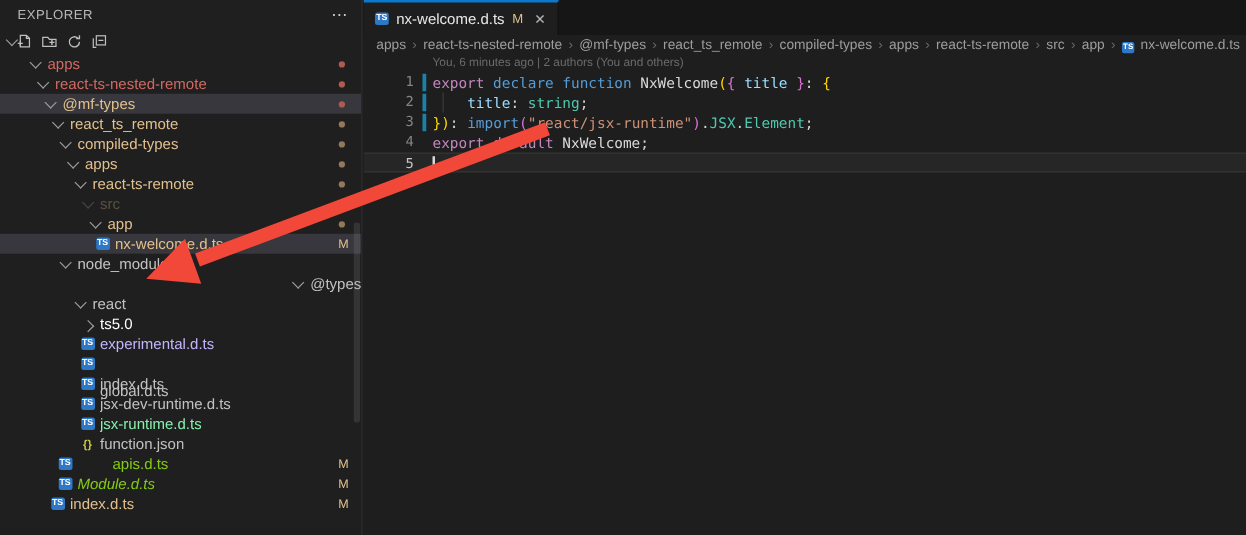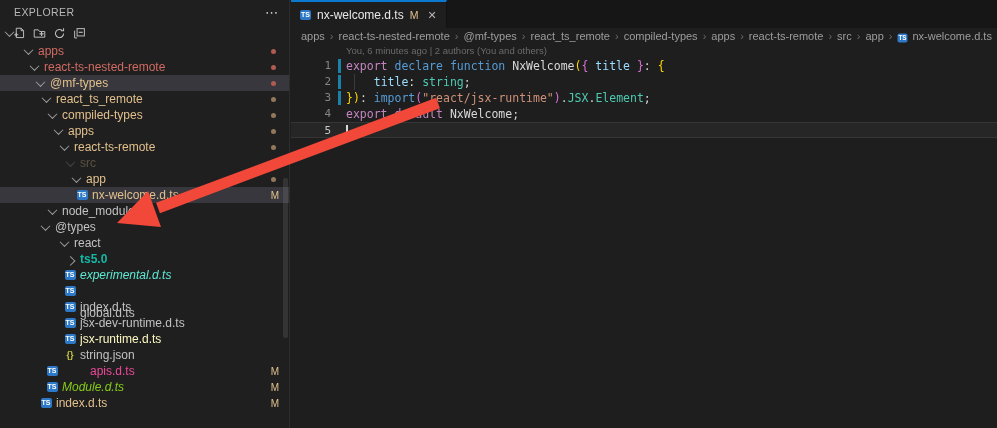--- a/index.html
+++ b/index.html
@@ -176,43 +176,43 @@
           </span>
           <span class="lbl" style="color: rgb(226, 192, 141);">nx-welcome.d.ts</span>
           <span class="badge" style="color: rgb(226, 192, 141);">M</span>
         </div>
         <div class="trow" style="padding-left: 45px;">
           <span class="slot">
             <span class="chev"></span>
           </span>
           <span class="lbl" style="color: rgb(194, 194, 194);">node_modules</span>
         </div>
-        <div class="trow" style="padding-left: 38px;">
+        <div class="trow" style="padding-left: 38px; justify-content: flex-end;">
           <span class="slot">
             <span class="chev"></span>
           </span>
           <span class="lbl" style="color: rgb(194, 194, 194);">@types</span>
         </div>
         <div class="trow" style="padding-left: 57px;">
           <span class="slot">
             <span class="chev"></span>
           </span>
           <span class="lbl" style="color: rgb(194, 194, 194);">react</span>
         </div>
         <div class="trow" style="padding-left: 63px;">
           <span class="slot">
             <span class="chev right"></span>
           </span>
-          <span class="lbl" style="color: #14b8a6; font-weight: bold;">ts5.0</span>
-        </div>
-        <div class="trow" style="padding-left: 63px;">
-          <span class="slot">
-            <span class="tsbox">TS</span>
-          </span>
-          <span class="lbl" style="color: #5eead4; font-style: italic;">experimental.d.ts</span>
+          <span class="lbl" style="color: #ffffff;">ts5.0</span>
+        </div>
+        <div class="trow" style="padding-left: 63px;">
+          <span class="slot">
+            <span class="tsbox">TS</span>
+          </span>
+          <span class="lbl" style="color: #c4b5fd;">experimental.d.ts</span>
         </div>
         <div class="trow" style="padding-left: 63px;">
           <span class="slot">
             <span class="tsbox">TS</span>
           </span>
           <span class="lbl" style="color: rgb(194, 194, 194); margin-top: 44px;">global.d.ts</span>
         </div>
         <div class="trow" style="padding-left: 63px;">
           <span class="slot">
             <span class="tsbox">TS</span>
@@ -222,33 +222,33 @@
         <div class="trow" style="padding-left: 63px;">
           <span class="slot">
             <span class="tsbox">TS</span>
           </span>
           <span class="lbl" style="color: rgb(194, 194, 194);">jsx-dev-runtime.d.ts</span>
         </div>
         <div class="trow" style="padding-left: 63px;">
           <span class="slot">
             <span class="tsbox">TS</span>
           </span>
-          <span class="lbl" style="color: #fef9c3;">jsx-runtime.d.ts</span>
+          <span class="lbl" style="color: #86efac;">jsx-runtime.d.ts</span>
         </div>
         <div class="trow" style="padding-left: 63px;">
           <span class="slot">
             <span class="jsonico">{}</span>
           </span>
-          <span class="lbl" style="color: rgb(194, 194, 194);">string.json</span>
+          <span class="lbl" style="color: rgb(194, 194, 194);">function.json</span>
         </div>
         <div class="trow" style="padding-left: 45px;">
           <span class="slot">
             <span class="tsbox">TS</span>
           </span>
-          <span class="lbl" style="color: #ec4899; margin-left: 31px;">apis.d.ts</span>
+          <span class="lbl" style="color: #84cc16; margin-left: 31px;">apis.d.ts</span>
           <span class="badge" style="color: rgb(226, 192, 141);">M</span>
         </div>
         <div class="trow" style="padding-left: 45px;">
           <span class="slot">
             <span class="tsbox">TS</span>
           </span>
           <span class="lbl" style="color: #84cc16; font-style: italic;">Module.d.ts</span>
           <span class="badge" style="color: rgb(226, 192, 141);">M</span>
         </div>
         <div class="trow" style="padding-left: 39px;">

